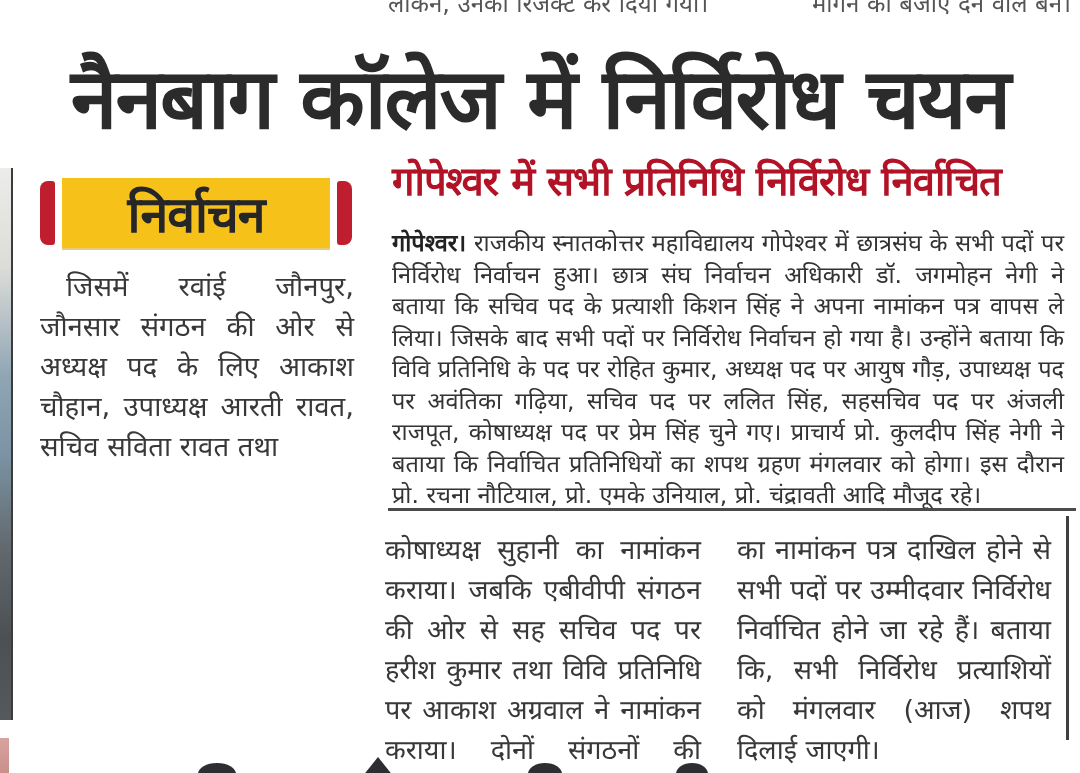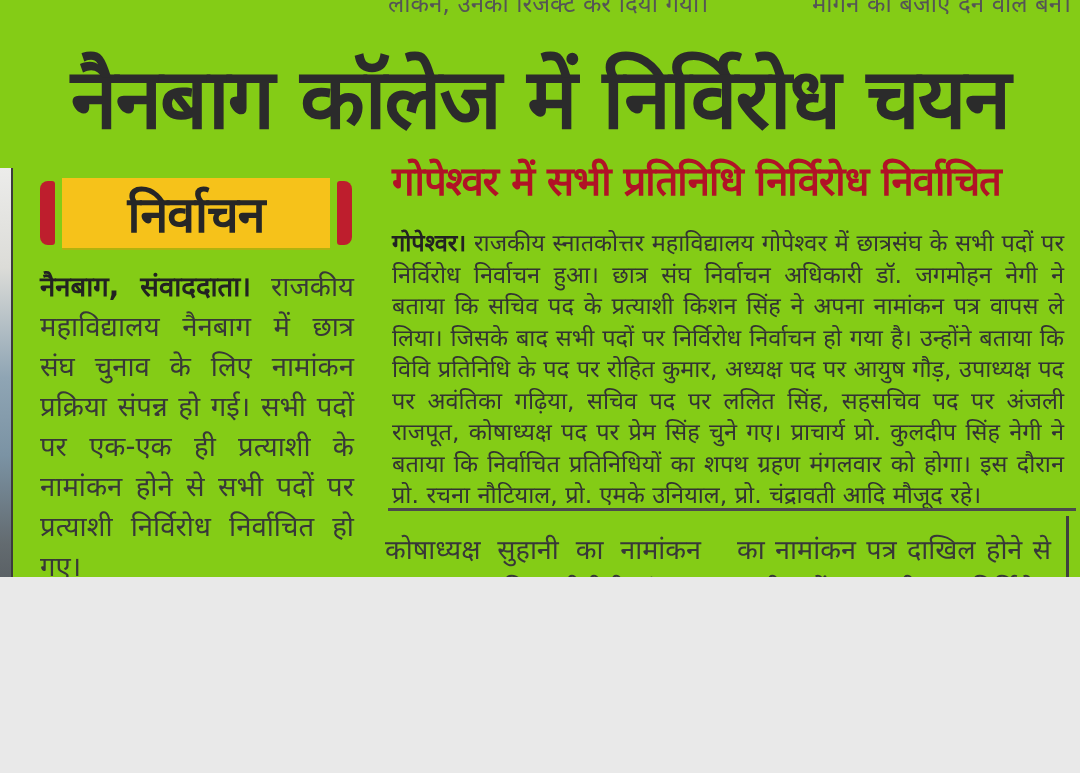--- a/index.html
+++ b/index.html
@@ -1,19 +1,19 @@
 <!DOCTYPE html>
 <html><head>
 <meta charset="utf-8">
 <style>
   html,body{margin:0;padding:0;background:#e9e9e9;}
   #page{
     position:relative;
-    width:1080px;height:577px;
-    background:#84cc16;
+    width:1080px;height:773px;
+    background:#ffffff;
     overflow:hidden;
     font-family:"DejaVu Sans", sans-serif;
     color:#3a3a3a;
   }
   
   .top-strip{position:absolute;top:0;left:0;width:1080px;height:16px;overflow:hidden;}
   .top-frag{position:absolute;top:-14px;font-size:24px;color:#555;white-space:nowrap;}
   .top-frag.left{left:388px;}
   .top-frag.right{left:812px;}
 
@@ -99,21 +99,20 @@
 
   <div class="kicker">
     <div class="bar left" style="background:#be1e2d"></div>
     <div class="plate" style="background:#f6c21a">
       <span>निर्वाचन</span>
     </div>
     <div class="bar right" style="background:#be1e2d"></div>
   </div>
 
   <div class="col left-col">
-    <p><span class="lead-bold">नैनबाग, संवाददाता।</span><span> राजकीय महाविद्यालय नैनबाग में छात्र संघ चुनाव के लिए नामांकन प्रक्रिया संपन्न हो गई। सभी पदों पर एक-एक ही प्रत्याशी के नामांकन होने से सभी पदों पर प्रत्याशी निर्विरोध निर्वाचित हो गए।</span></p>
     <p class="indent">जिसमें रवांई जौनपुर, जौनसार संगठन की ओर से अध्यक्ष पद के लिए आकाश चौहान, उपाध्यक्ष आरती रावत, सचिव सविता रावत तथा</p>
   </div>
 
   <div class="gop-head">गोपेश्वर में सभी प्रतिनिधि निर्विरोध निर्वाचित</div>
   <div class="col gop-body">
     <p><span class="lead-bold">गोपेश्वर।</span><span> राजकीय स्नातकोत्तर महाविद्यालय गोपेश्वर में छात्रसंघ के सभी पदों पर निर्विरोध निर्वाचन हुआ। छात्र संघ निर्वाचन अधिकारी डॉ. जगमोहन नेगी ने बताया कि सचिव पद के प्रत्याशी किशन सिंह ने अपना नामांकन पत्र वापस ले लिया। जिसके बाद सभी पदों पर निर्विरोध निर्वाचन हो गया है। उन्होंने बताया कि विवि प्रतिनिधि के पद पर रोहित कुमार, अध्यक्ष पद पर आयुष गौड़, उपाध्यक्ष पद पर अवंतिका गढ़िया, सचिव पद पर ललित सिंह, सहसचिव पद पर अंजली राजपूत, कोषाध्यक्ष पद पर प्रेम सिंह चुने गए। प्राचार्य प्रो. कुलदीप सिंह नेगी ने बताया कि निर्वाचित प्रतिनिधियों का शपथ ग्रहण मंगलवार को होगा। इस दौरान प्रो. रचना नौटियाल, प्रो. एमके उनियाल, प्रो. चंद्रावती आदि मौजूद रहे।</span></p>
   </div>
   <div class="gop-divider"></div>
 
   <div class="col mid-col">

